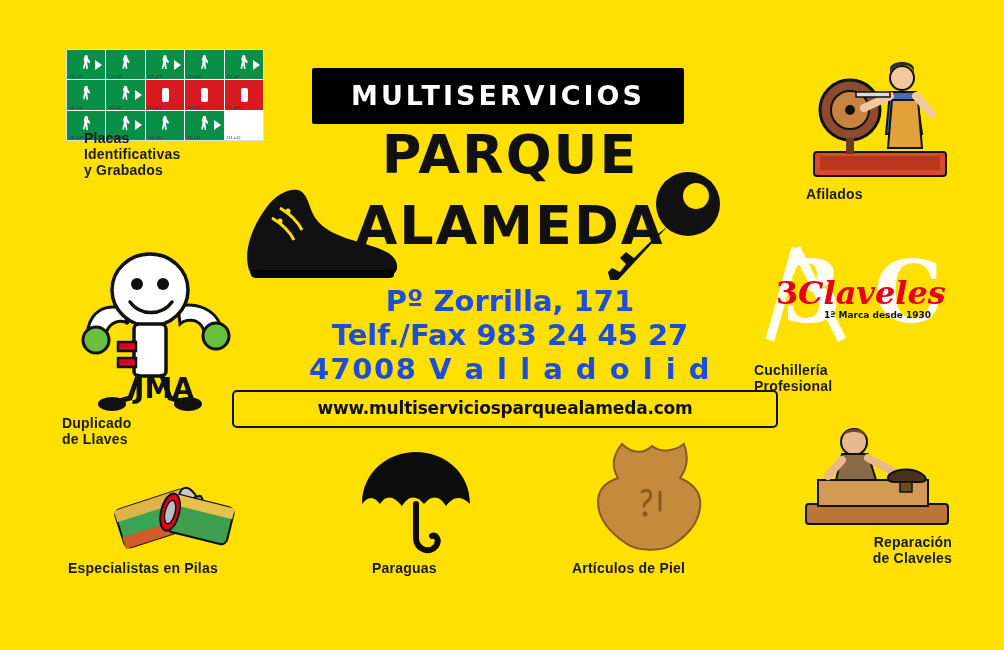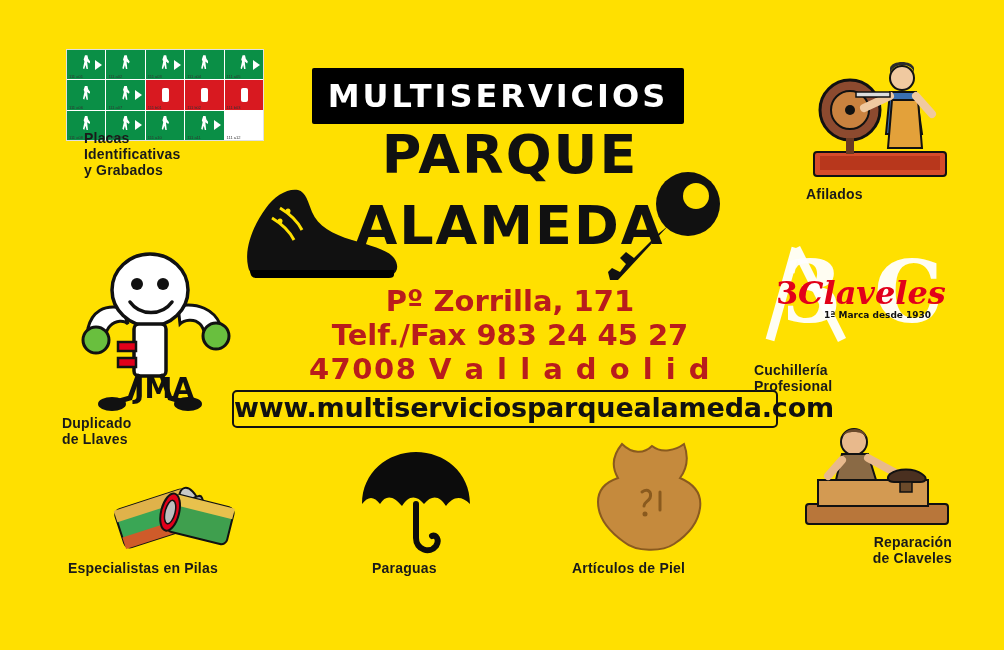--- a/index.html
+++ b/index.html
@@ -42,21 +42,21 @@
     height: 56px;
     background: #000;
     border-radius: 2px;
   }
   .title-bar span {
     display: block;
     text-align: center;
     color: #fff;
     font-family: "DejaVu Sans", sans-serif;
     font-weight: bold;
-    font-size: 32px;
+    font-size: 27px;
     letter-spacing: 3px;
     line-height: 56px;
   }
   .brand-line {
     position: absolute;
     left: 300px;
     width: 420px;
     text-align: center;
     font-family: "DejaVu Sans", sans-serif;
     font-weight: bold;
@@ -68,21 +68,21 @@
   .brand1 { top: 128px; }
   .brand2 { top: 199px; }
 
   .addr {
     position: absolute;
     left: 255px;
     width: 510px;
     text-align: center;
     font-family: "DejaVu Sans", sans-serif;
     font-weight: bold;
-    color: #b91c1c;
+    color: #1d4ed8;
     font-size: 29px;
     line-height: 1.22;
   }
   .addr1 { top: 284px; }
   .addr2 { top: 318px; }
   .addr3 { top: 352px; letter-spacing: 1.5px; }
 
   .web-box {
     position: absolute;
     left: 232px;
@@ -91,21 +91,21 @@
     height: 34px;
     border: 2px solid #111;
     border-radius: 5px;
     background: #ffe000;
   }
   .web-box span {
     display: block;
     text-align: center;
     font-family: "DejaVu Sans", sans-serif;
     font-weight: bold;
-    font-size: 27px;
+    font-size: 17px;
     color: #111;
     line-height: 32px;
     letter-spacing: -0.2px;
   }
 
   
   .placas-grid {
     position: absolute;
     left: 66px;
     top: 49px;

